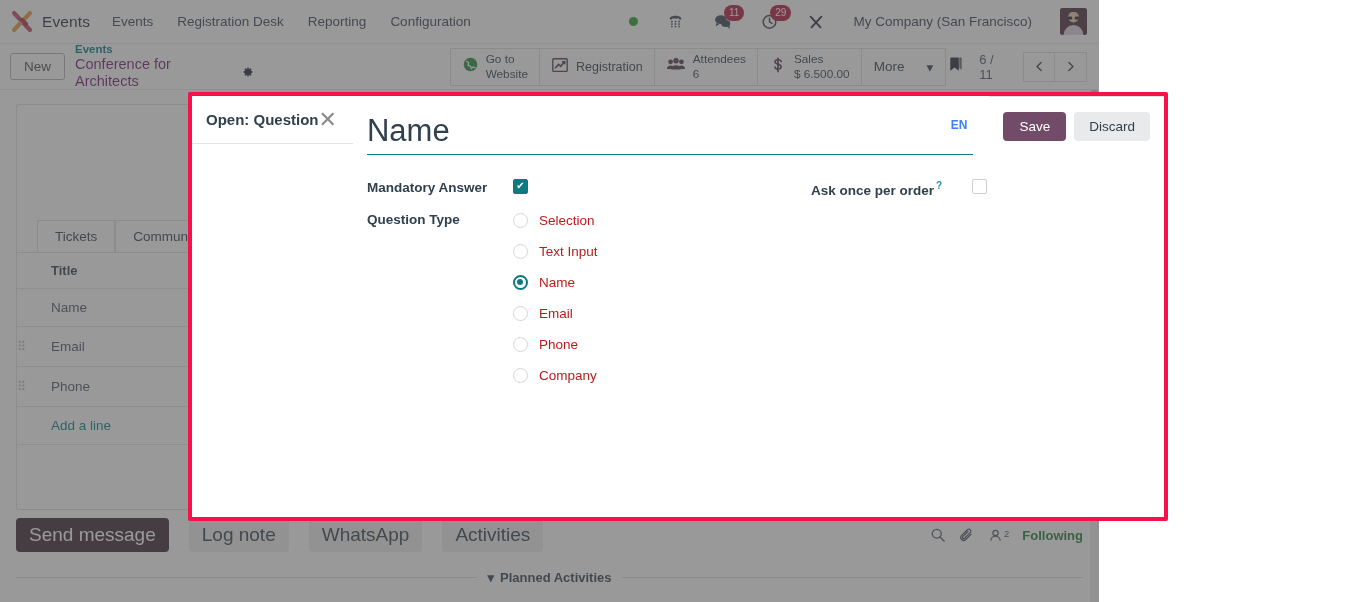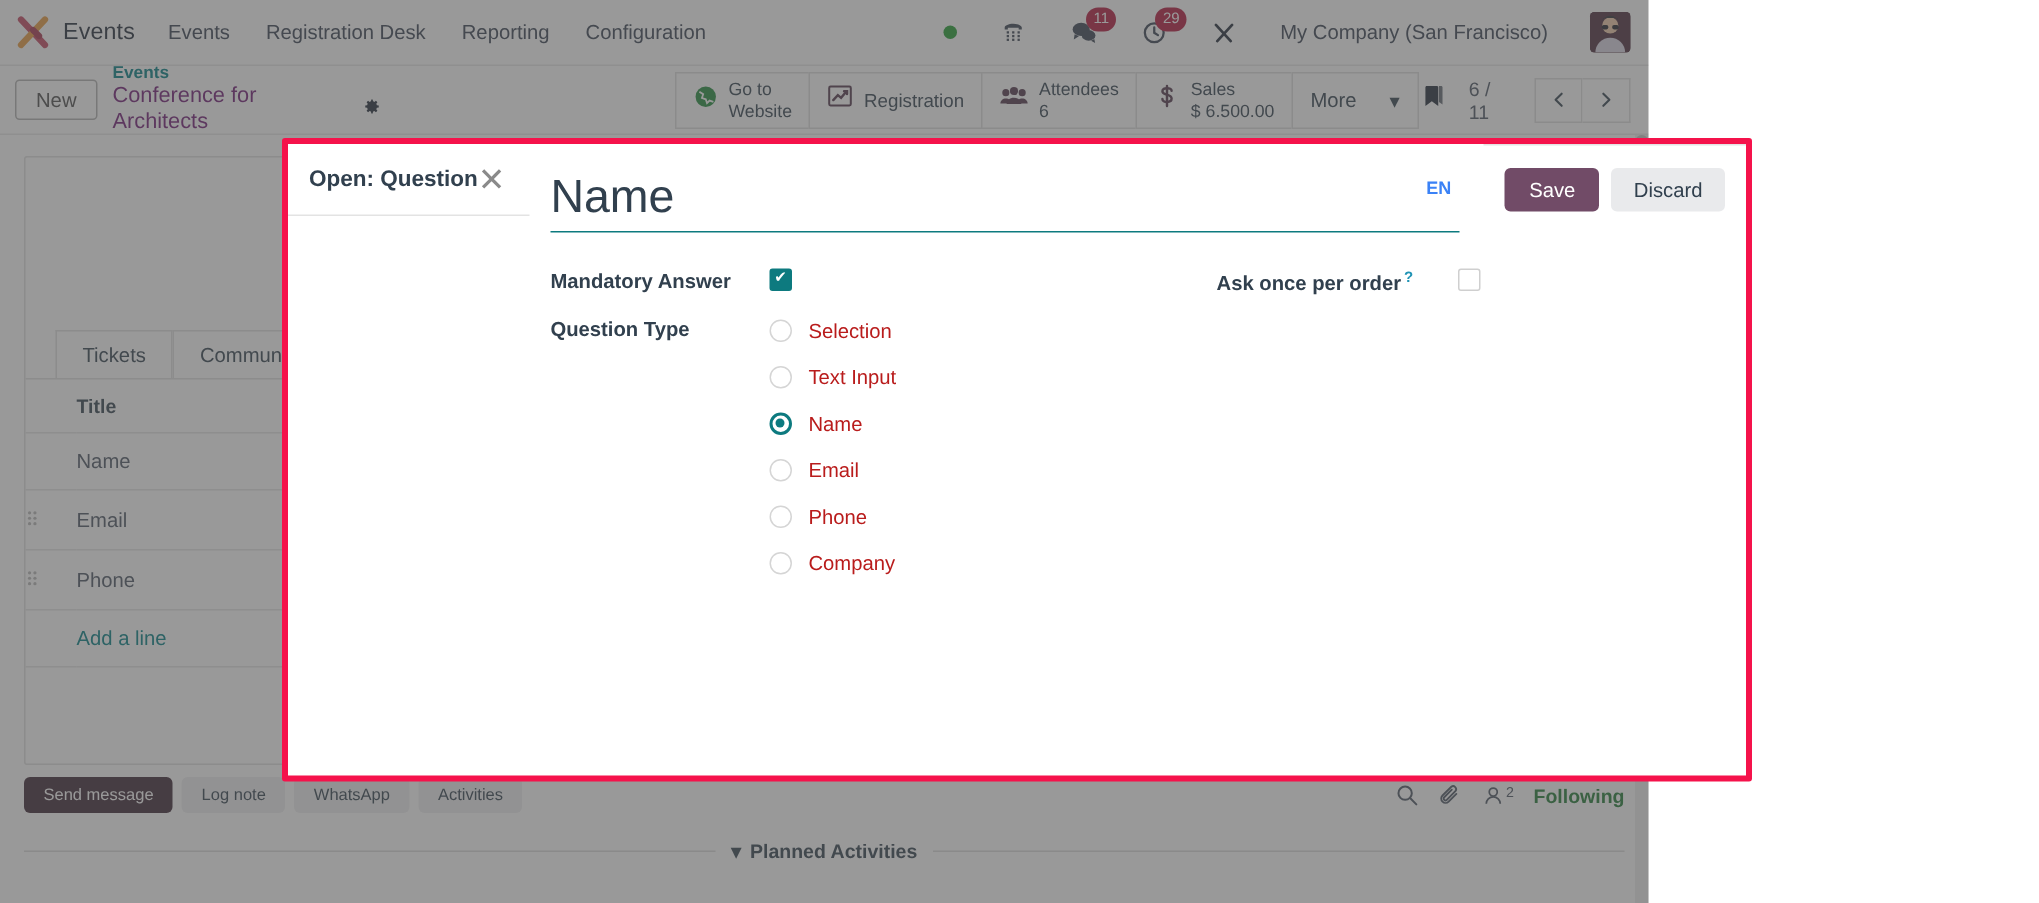--- a/index.html
+++ b/index.html
@@ -104,22 +104,22 @@
   .col-handle { width: 34px; }
   .col-trash { width: 46px; text-align: center !important; }
   .handle-ic { color: #b7b7b7; font-size: 11px; letter-spacing: 1px; cursor: grab; line-height: 7px; }
   .trash-ic { color: #31404e; cursor: pointer; }
   .add-line { color: #017e84; font-size: 13.5px; cursor: pointer; }
 
   
   .chatter { padding: 8px 16px 0 16px; }
   .chatter-row { display: flex; align-items: center; }
   .ch-btn {
-    font-size: 11px; padding: 6px 13px; border-radius: 4px;
-    cursor: pointer; color: #31404e; background: #efeff0; margin-right: 6px;
+    font-size: 19px; padding: 6px 13px; border-radius: 4px;
+    cursor: pointer; color: #31404e; background: #efeff0; margin-right: 20px;
   }
   .ch-btn.active { background: #3b2433; color: #ffffff; }
   .ch-right { margin-left: auto; display: flex; align-items: center; gap: 13px; }
   .ch-ic { color: #4b5563; cursor: pointer; display: flex; align-items: center; }
   .followers { display: flex; align-items: flex-start; cursor: pointer; color: #4b5563; }
   .followers sup { font-size: 9.5px; margin-left: 1px; }
   .following-lbl { font-size: 13px; color: #1f7a34; font-weight: 600; cursor: pointer; }
   .sep-row { display: flex; align-items: center; margin-top: 18px; }
   .sep-line { flex: 1; height: 1px; background: #dcdcdc; }
   .sep-label {

